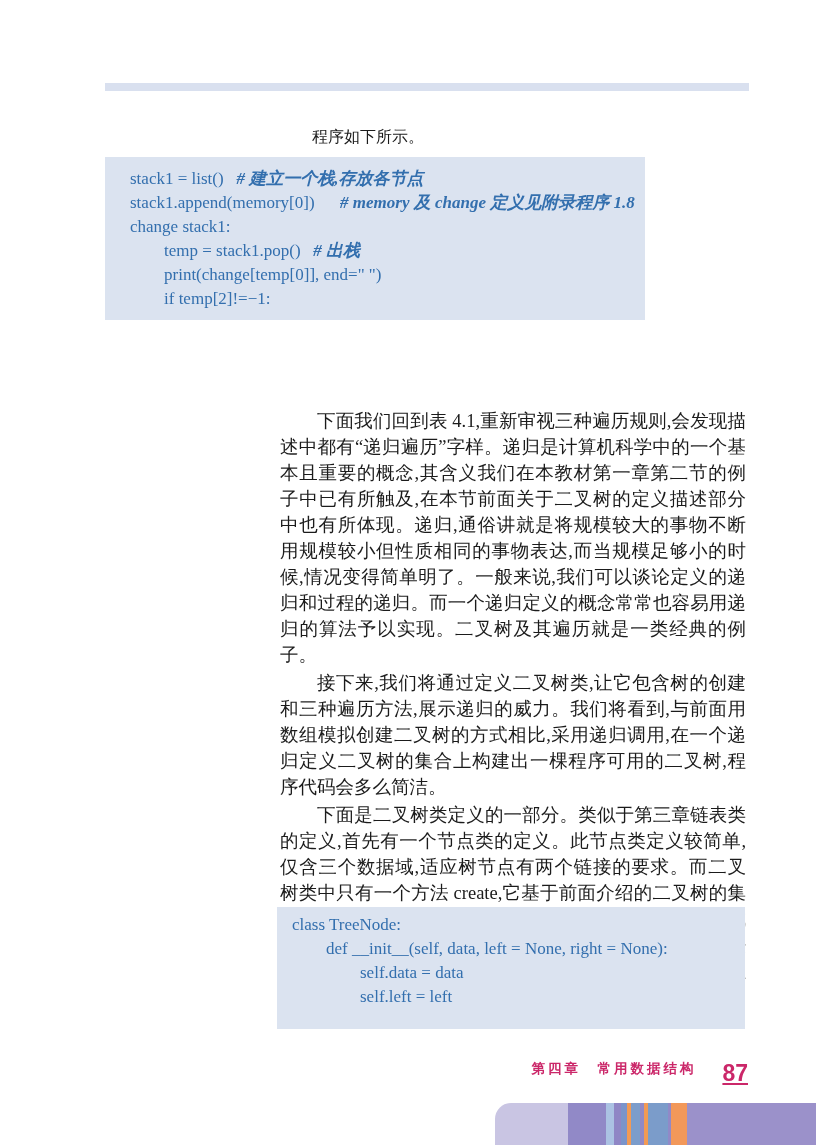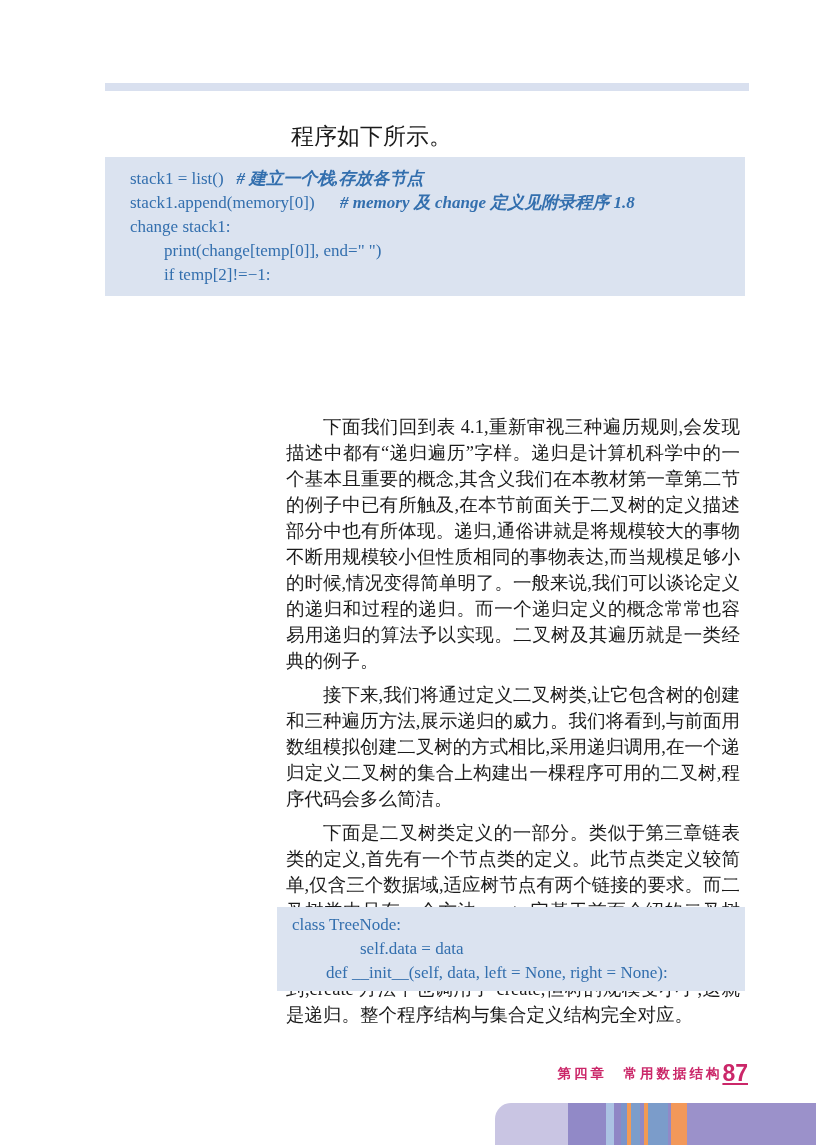--- a/index.html
+++ b/index.html
@@ -13,61 +13,62 @@
     color: var(--body-text, #1b1b1b);
   }
   .top-rule {
     position: absolute;
     left: 105px; top: 83px;
     width: 644px; height: 8px;
     background: var(--top-rule, #d9e0ef);
   }
   .intro {
     position: absolute;
-    left: 291px; top: 124px;
+    left: 312px; top: 124px;
     margin: 0;
-    font-size: 23px;
+    font-size: 16px;
     line-height: 26px;
   }
   .codeblock {
     position: absolute;
     box-sizing: border-box;
     background: var(--code-bg, #dbe3f0);
     color: var(--code-text, #336fae);
     font-size: 17px;
     line-height: 24px;
   }
   .codeblock .line { white-space: pre; }
   .cb1 {
     left: 105px; top: 157px;
-    width: 640px;
+    width: 540px;
     padding: 10px 18px 9px 25px;
   }
   .cb2 {
     left: 277px; top: 907px;
     width: 468px;
-    padding: 6px 12px 6px 15px;
+    padding: 6px 12px 20px 15px;
   }
   .cmt { font-style: italic; font-weight: 600; }
   .bodytext {
     position: absolute;
     left: 278px; top: 406px;
     width: 470px;
     font-size: 18.5px;
     line-height: 26px;
     text-align: justify;
   }
-  .para { margin: 8px; text-indent: 2em; }
+  .para { margin: 2px; text-indent: 2em; }
   .footer-line {
     position: absolute;
     left: 278px; top: 1060px;
     width: 470px;
     display: flex;
     justify-content: flex-end;
-    align-items: center;
+    align-items: flex-start;
+    gap: 26px;
     color: var(--footer-accent, #cb2769);
   }
   .chapter {
     font-size: 13.5px;
     font-weight: bold;
     letter-spacing: 3px;
     font-family: "Liberation Sans", "DejaVu Sans", sans-serif;
   }
   .pagenum {
     font-size: 23px;
@@ -92,34 +93,36 @@
 <div class="page">
 
   <div class="top-rule"></div>
 
   <p class="intro">程序如下所示。</p>
 
   <div class="codeblock cb1">
     <div class="line"><span>stack1 = list()</span><span class="cmt">   # 建立一个栈,存放各节点</span></div>
     <div class="line"><span>stack1.append(memory[0])</span><span class="cmt">      # memory 及 change 定义见附录程序 1.8</span></div>
     <div class="line"><span>change stack1:</span><span class="cmt"></span></div>
+    <div class="line"><span>        temp = stack1.pop()</span><span class="cmt">   # 出栈</span></div>
     <div class="line"><span>        print(change[temp[0]], end=" ")</span><span class="cmt"></span></div>
     <div class="line"><span>        if temp[2]!=−1:</span><span class="cmt"></span></div>
   </div>
 
   <div class="bodytext">
     <p class="para">下面我们回到表 4.1,重新审视三种遍历规则,会发现描述中都有“递归遍历”字样。递归是计算机科学中的一个基本且重要的概念,其含义我们在本教材第一章第二节的例子中已有所触及,在本节前面关于二叉树的定义描述部分中也有所体现。递归,通俗讲就是将规模较大的事物不断用规模较小但性质相同的事物表达,而当规模足够小的时候,情况变得简单明了。一般来说,我们可以谈论定义的递归和过程的递归。而一个递归定义的概念常常也容易用递归的算法予以实现。二叉树及其遍历就是一类经典的例子。</p>
     <p class="para">接下来,我们将通过定义二叉树类,让它包含树的创建和三种遍历方法,展示递归的威力。我们将看到,与前面用数组模拟创建二叉树的方式相比,采用递归调用,在一个递归定义二叉树的集合上构建出一棵程序可用的二叉树,程序代码会多么简洁。</p>
     <p class="para">下面是二叉树类定义的一部分。类似于第三章链表类的定义,首先有一个节点类的定义。此节点类定义较简单,仅含三个数据域,适应树节点有两个链接的要求。而二叉树类中只有一个方法 create,它基于前面介绍的二叉树的集合定义(实际使用 Python 的元组以保证顺序的要求),生成一棵程序可用的二叉树。我们可以清楚地看到,create 方法中也调用了 create,但树的规模变小了,这就是递归。整个程序结构与集合定义结构完全对应。</p>
   </div>
 
   <div class="codeblock cb2">
     <div class="line"><span>class TreeNode:</span></div>
+    <div class="line"><span>        def __init__(self, data, left = None, right = None):</span></div>
     <div class="line"><span>                self.data = data</span></div>
-    <div class="line"><span>        def __init__(self, data, left = None, right = None):</span></div>
+    <div class="line"><span>                self.left = left</span></div>
   </div>
 
   <div class="footer-line">
     <span class="chapter">第四章　常用数据结构</span>
     <span class="pagenum">87</span>
   </div>
 
   <div class="bottom-bar">
       <div class="stripe" style="width: 73px; background: rgb(201, 197, 227);"></div>
       <div class="stripe" style="width: 38px; background: rgb(145, 137, 199);"></div>

